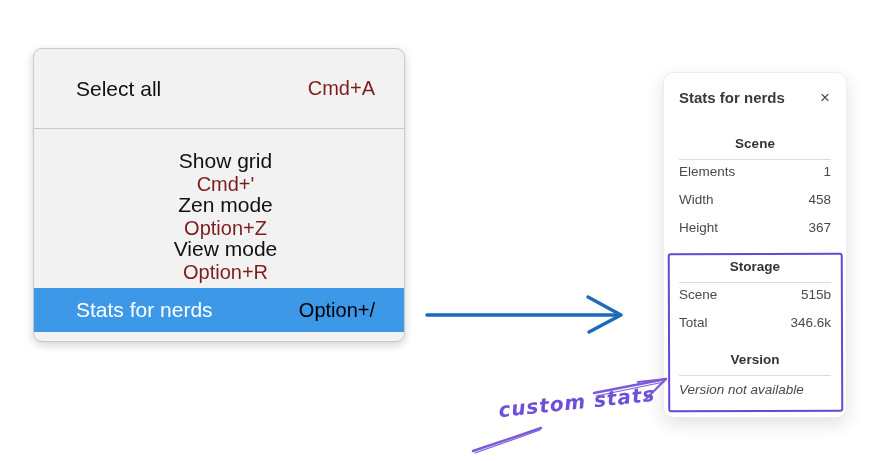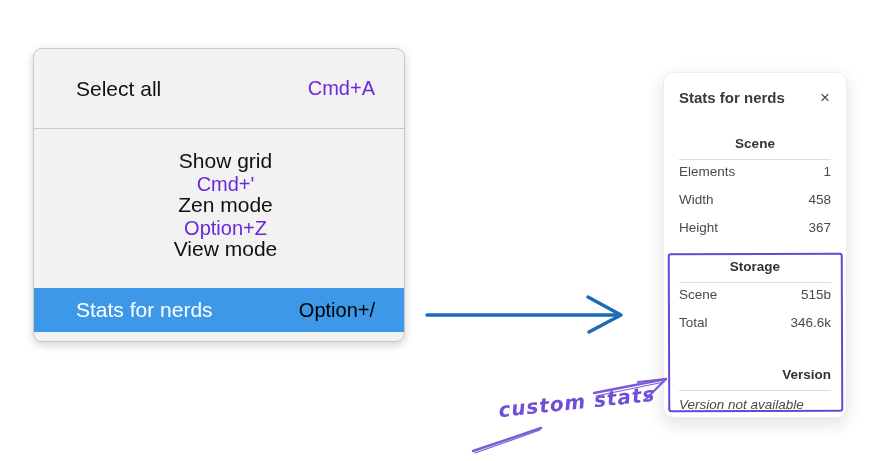--- a/index.html
+++ b/index.html
@@ -27,21 +27,21 @@
     font-size: 21px;
     color: #111111;
   }
   .menu-row {
     display: flex;
     justify-content: space-between;
     align-items: center;
     padding: 0 29px 0 42px;
   }
   .menu-row .shortcut {
-    color: #6d28d9;
+    color: #7f1d1d;
     font-size: 20px;
   }
   .menu-row.first { height: 79px; }
   .menu-divider { border-top: 1px solid #c9c9cd; }
   .menu-section { padding-top: 20px; }
   .menu-row.std { height: 44px; flex-direction: column; }
   .menu-row.highlighted {
     height: 44px;
     margin-top: 7px;
     background: #3d99e8;
@@ -85,21 +85,21 @@
   }
   .section-heading {
     text-align: center;
     font-weight: bold;
     color: #333333;
     height: 18px;
     line-height: 18px;
   }
   .heading-scene   { margin-top: 26px; }
   .heading-storage { margin-top: 10px; }
-  .heading-version { margin-top: 23px; text-align: right; }
+  .heading-version { margin-top: 8px; }
   .stats-hr {
     border: none;
     border-top: 1px solid #dcdce2;
     margin: 6px 0 4px 0;
   }
   .stat-row {
     display: flex;
     justify-content: space-between;
     height: 28px;
   }
@@ -154,20 +154,21 @@
       <div class="menu-row std">
         <span>Show grid</span>
         <span class="shortcut">Cmd+'</span>
       </div>
       <div class="menu-row std">
         <span>Zen mode</span>
         <span class="shortcut">Option+Z</span>
       </div>
       <div class="menu-row std">
         <span>View mode</span>
+        <span class="shortcut">Option+R</span>
       </div>
       <div class="menu-row highlighted">
         <span>Stats for nerds</span>
         <span class="shortcut">Option+/</span>
       </div>
     </div>
   </div>
 
   <div class="stats-panel">
     <div class="stats-header">

